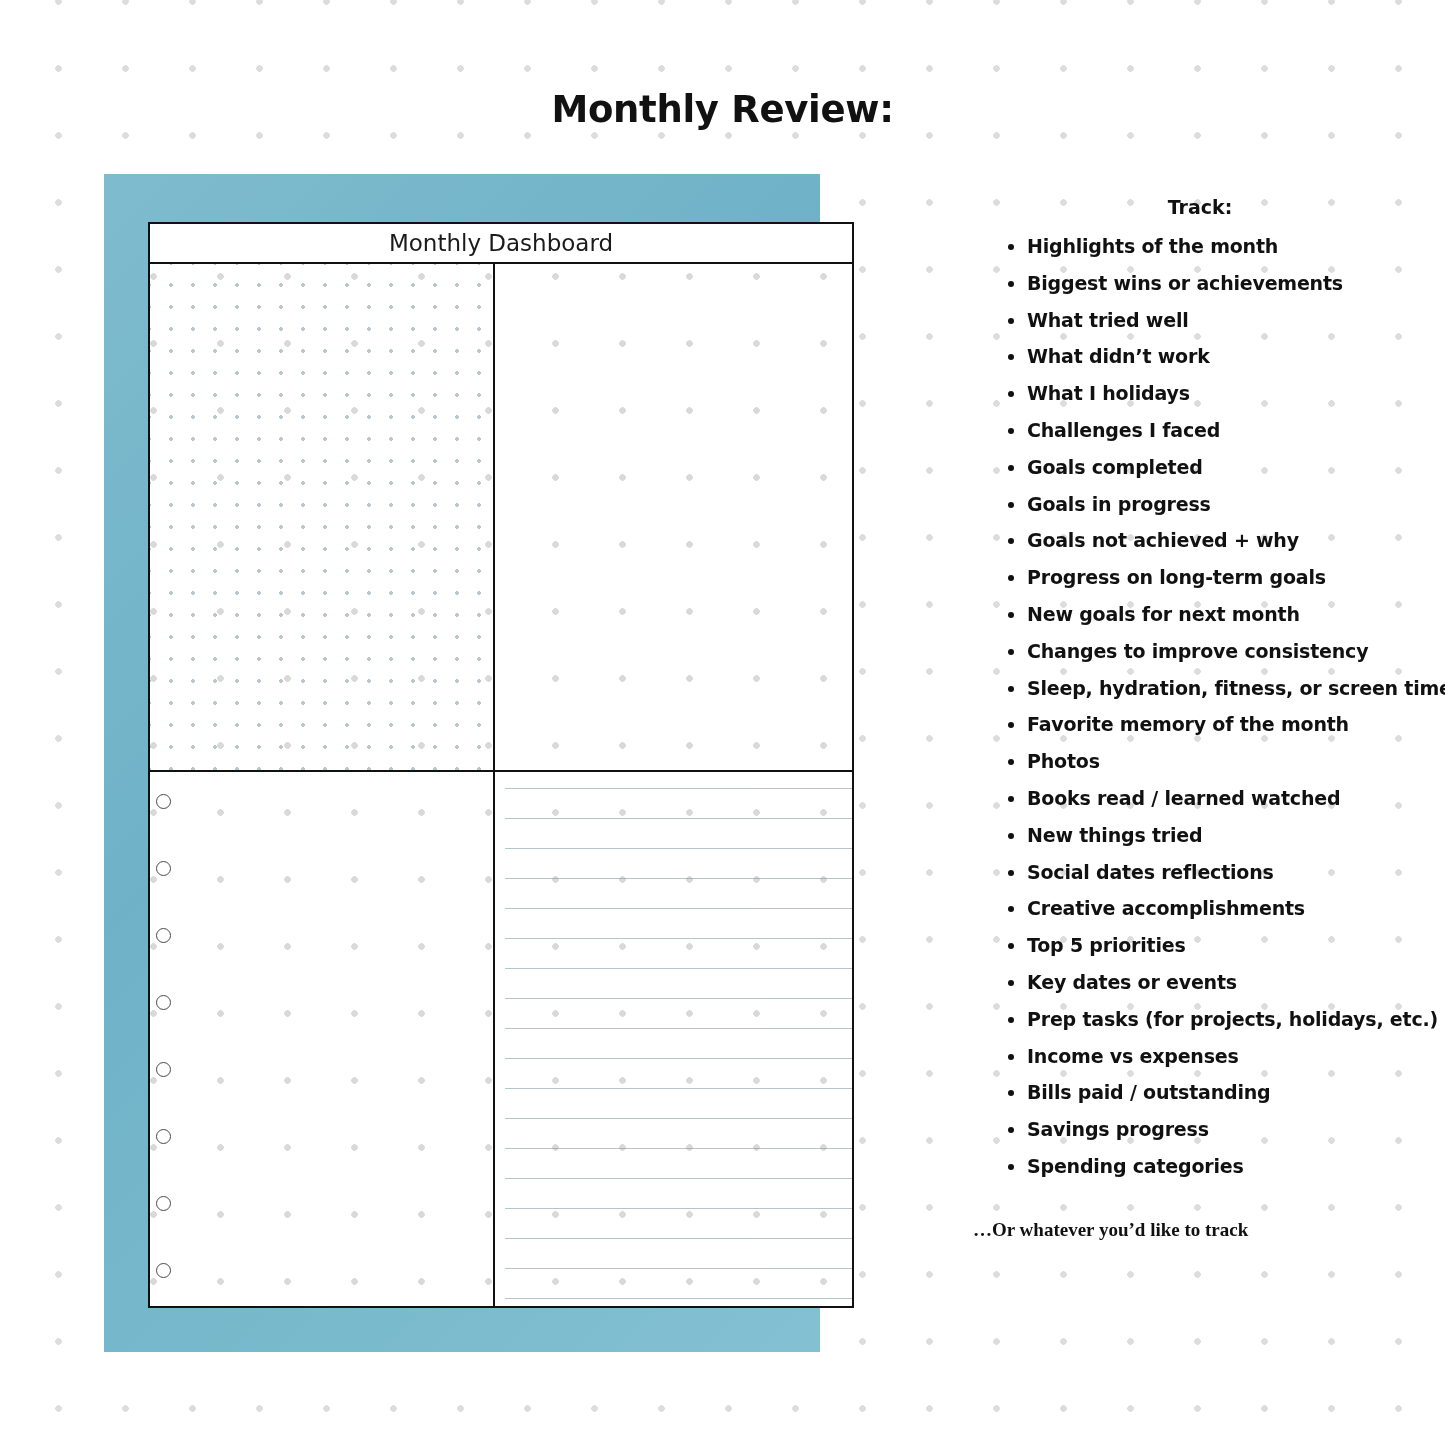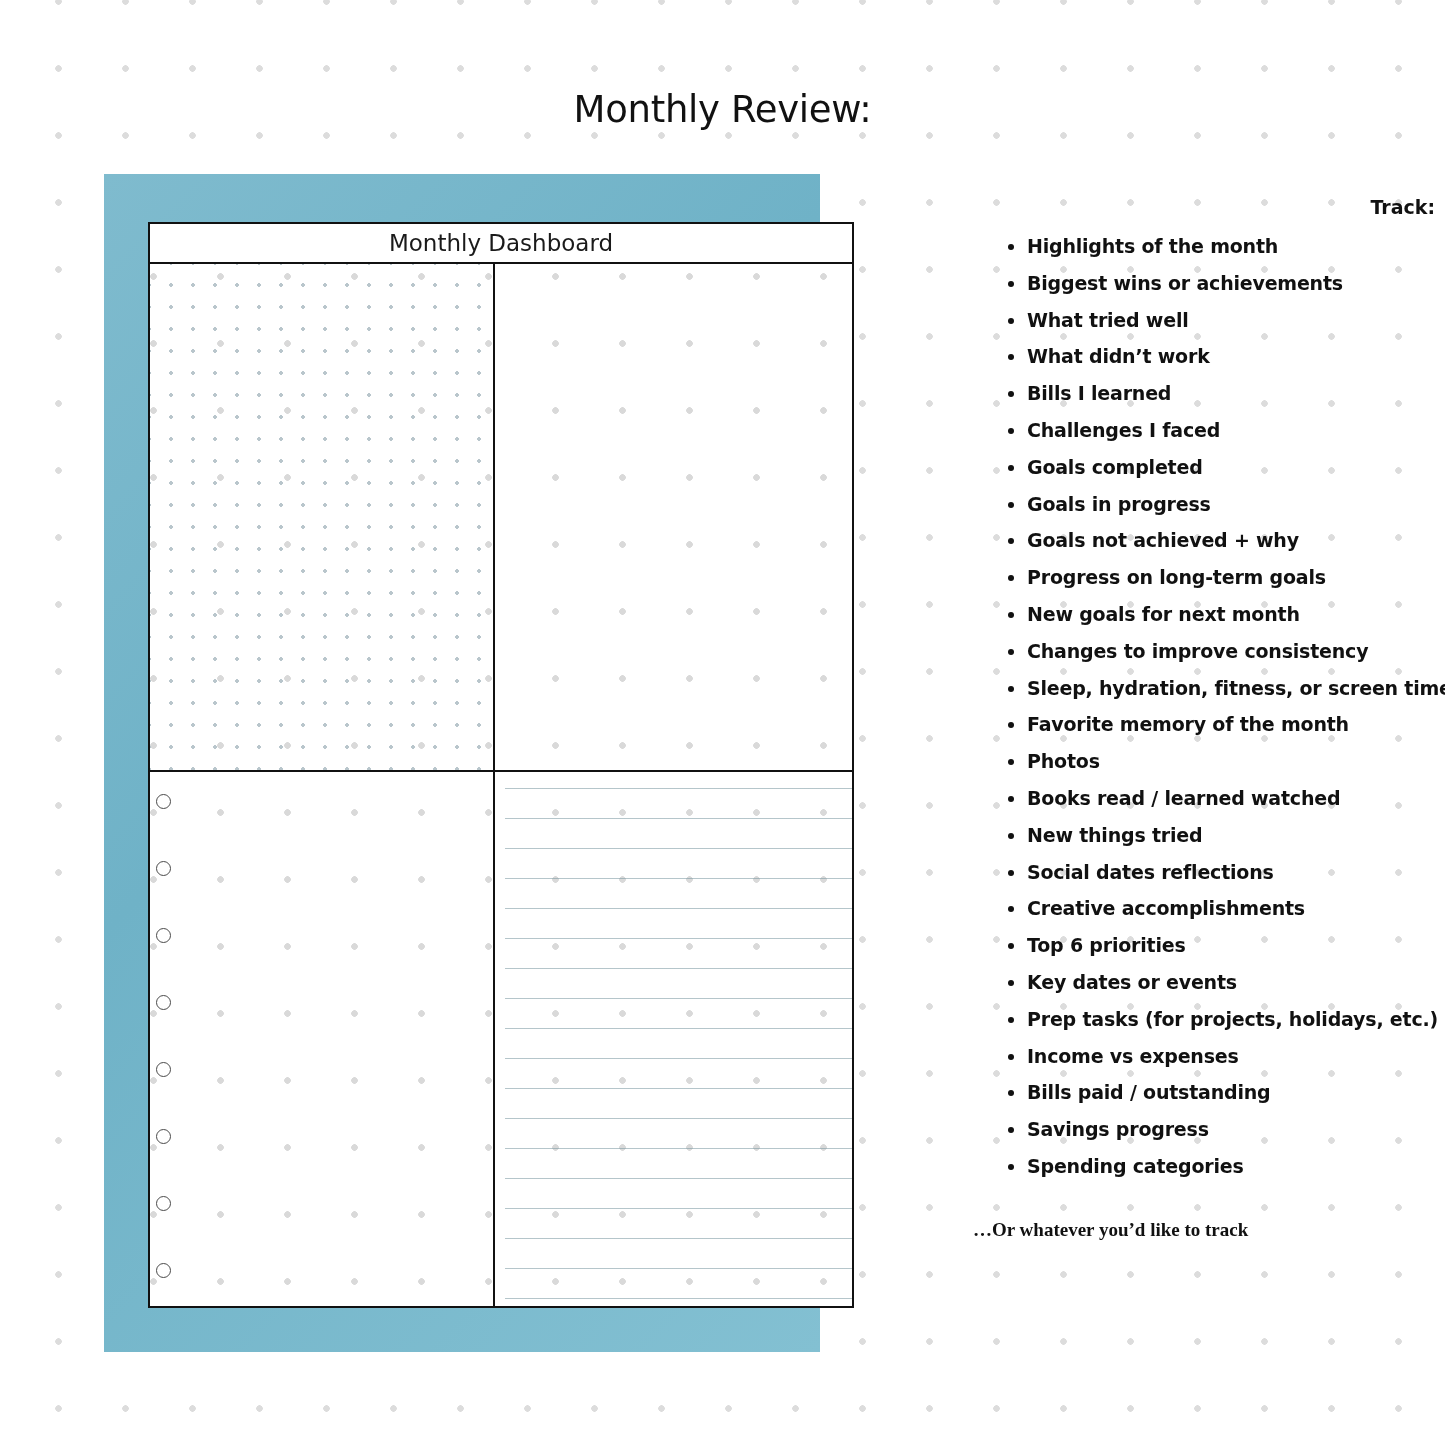--- a/index.html
+++ b/index.html
@@ -28,21 +28,21 @@
   }
 
   
   .doc-title {
     position: absolute;
     left: 0;
     top: 88px;
     width: 1445px;
     text-align: center;
     font-size: 37px;
-    font-weight: normal;
+    font-weight: bold;
     letter-spacing: -0.3px;
     font-family: "DejaVu Sans", sans-serif;
   }
 
   
   .planner {
     position: absolute;
     left: 104px;
     top: 174px;
     width: 716px;
@@ -167,21 +167,21 @@
   }
 
   
   .track-panel {
     position: absolute;
     left: 965px;
     top: 196px;
     width: 470px;
   }
   .track-heading {
-    text-align: right;
+    text-align: center;
     font-size: 19px;
     font-weight: bold;
     font-family: "DejaVu Sans", sans-serif;
     margin: 0 0 8px 0;
   }
   .track-list {
     list-style: disc;
     margin: 10px;
     padding-left: 52px;
   }
@@ -243,36 +243,36 @@
   </div>
 </div>
 
 <div class="track-panel">
   <div class="track-heading">Track:</div>
   <ul class="track-list">
     <li>Highlights of the month</li>
     <li>Biggest wins or achievements</li>
     <li>What tried well</li>
     <li>What didn’t work</li>
-    <li>Bills I learned</li>
+    <li>What I holidays</li>
     <li>Challenges I faced</li>
     <li>Goals completed</li>
     <li>Goals in progress</li>
     <li>Goals not achieved + why</li>
     <li>Progress on long-term goals</li>
     <li>New goals for next month</li>
     <li>Changes to improve consistency</li>
     <li>Sleep, hydration, fitness, or screen time summaries</li>
     <li>Favorite memory of the month</li>
     <li>Photos</li>
     <li>Books read / learned watched</li>
     <li>New things tried</li>
     <li>Social dates reflections</li>
     <li>Creative accomplishments</li>
-    <li>Top 6 priorities</li>
+    <li>Top 5 priorities</li>
     <li>Key dates or events</li>
     <li>Prep tasks (for projects, holidays, etc.)</li>
     <li>Income vs expenses</li>
     <li>Bills paid / outstanding</li>
     <li>Savings progress</li>
     <li>Spending categories</li>
   </ul>
   <div class="track-footer">…Or whatever you’d like to track</div>
 </div>
 

